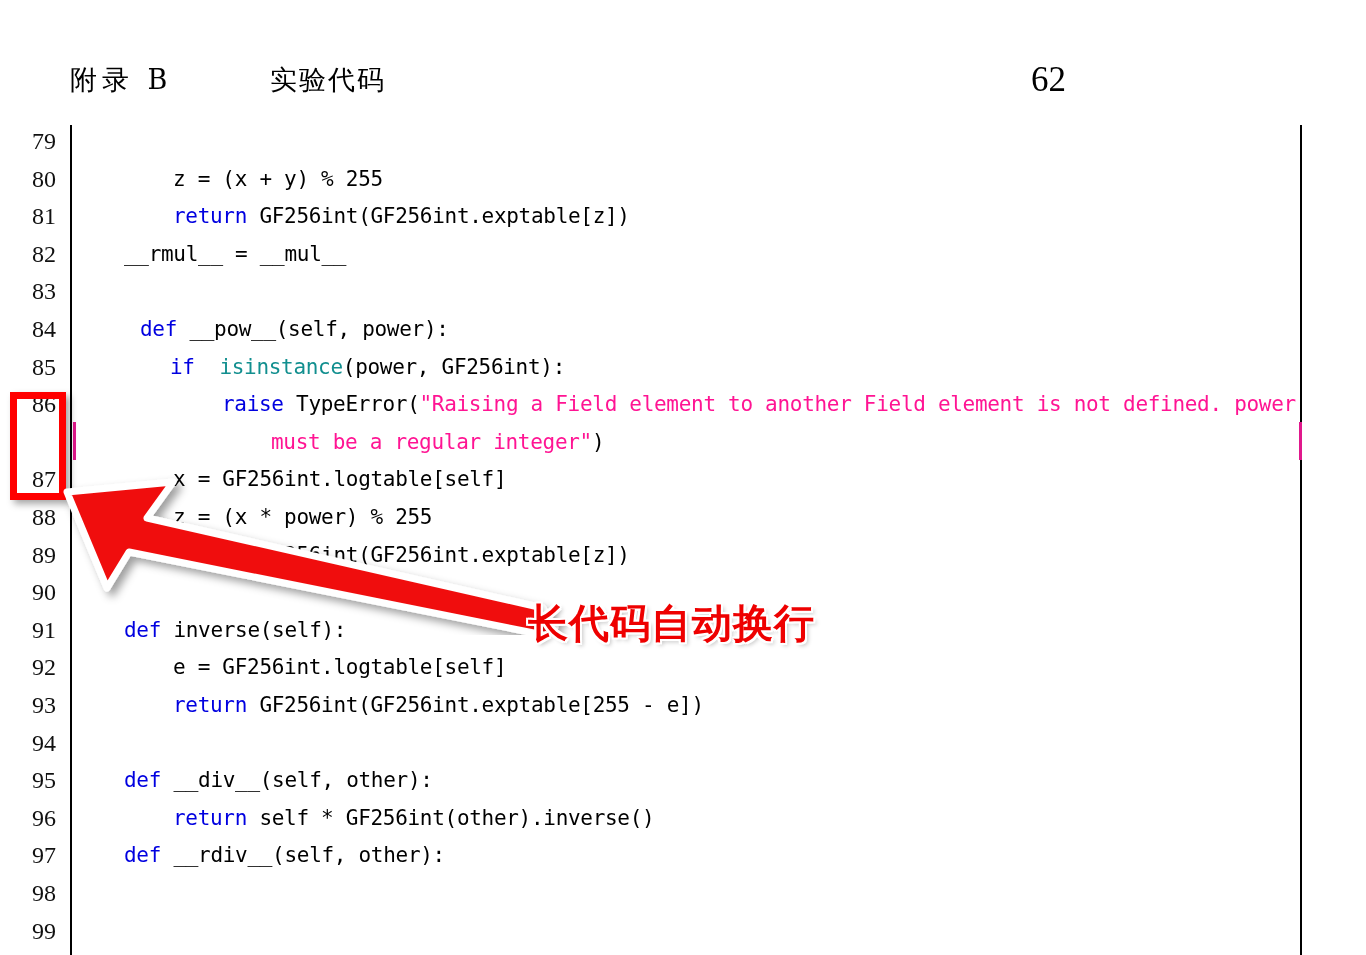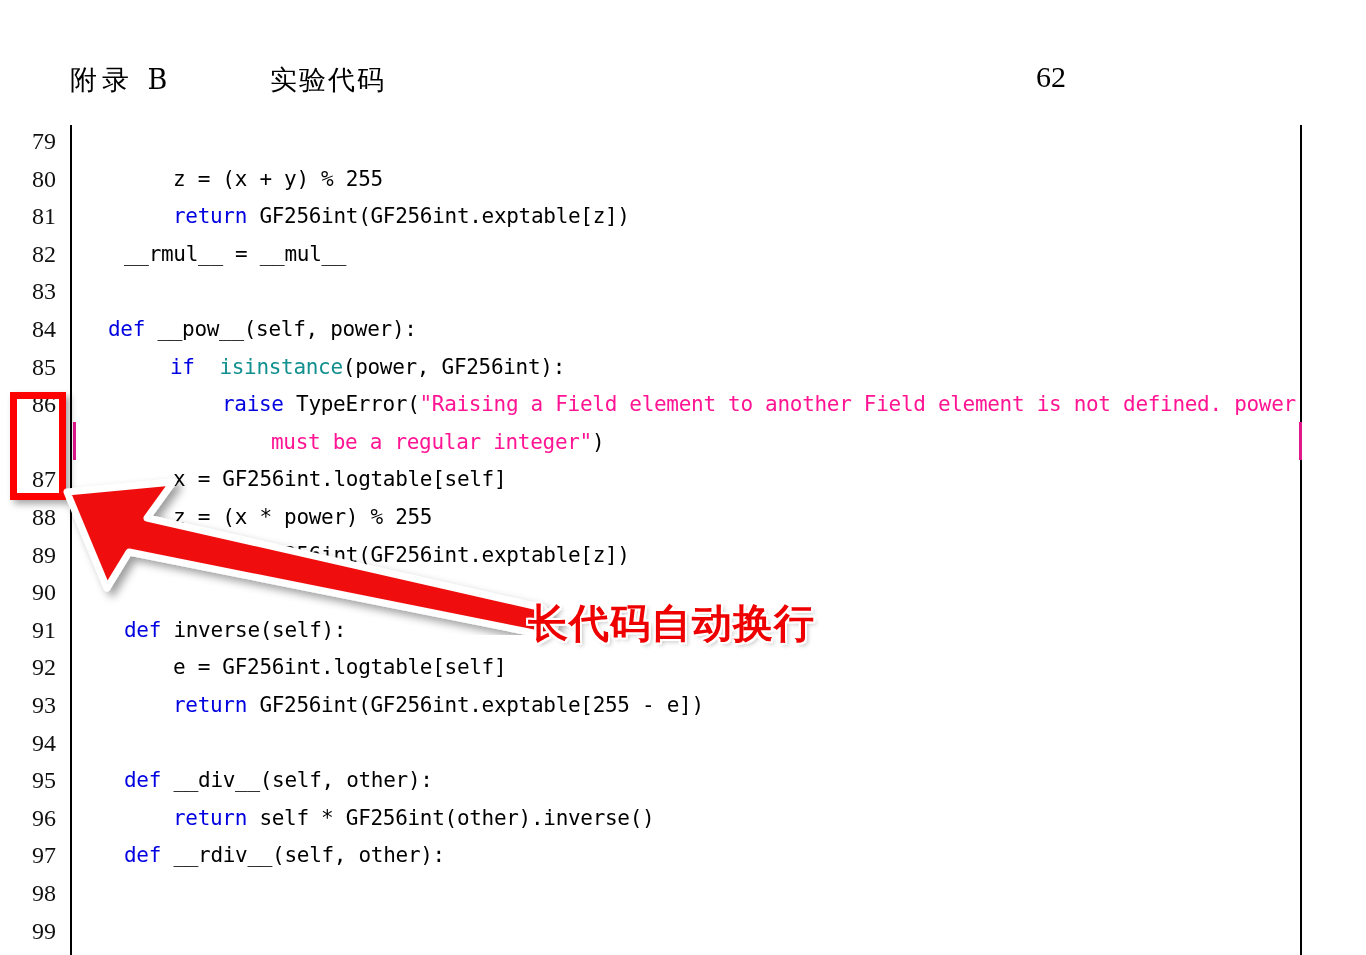--- a/index.html
+++ b/index.html
@@ -39,21 +39,21 @@
     font-family: "DejaVu Serif", "Liberation Serif", serif;
     font-size: 27px;
     letter-spacing: 2px;
     color: #000;
     white-space: nowrap;
   }
   #header-pagenum {
     position: absolute;
     right: 62px; top: 22px;
     font-family: "Liberation Serif", serif;
-    font-size: 30px;
+    font-size: 35px;
     color: #000;
   }
 
   
   #listing {
     position: absolute;
     left: 0;
     top: 125px;
     width: 1294px;
     height: 830px;
@@ -191,21 +191,21 @@
       <div class="code-row" style="top: 112.8px;">
         <div class="lineno">82</div>
         <div class="codetext" style="left: 124px;"><span class="">__rmul__ = __mul__</span></div>
       </div>
       <div class="code-row" style="top: 150.4px;">
         <div class="lineno">83</div>
         <div class="codetext" style="left: 75px;"></div>
       </div>
       <div class="code-row" style="top: 188px; padding-left: 7px;">
         <div class="lineno">84</div>
-        <div class="codetext" style="left: 108px;"><span class="kw">def </span><span class="">__pow__(self, power):</span></div>
+        <div class="codetext" style="left: 140px;"><span class="kw">def </span><span class="">__pow__(self, power):</span></div>
       </div>
       <div class="code-row" style="top: 225.6px;">
         <div class="lineno">85</div>
         <div class="codetext" style="left: 170px;"><span class="kw">if  </span><span class="bif">isinstance</span><span class="">(power, GF256int):</span></div>
       </div>
       <div class="code-row" style="top: 263.2px;">
         <div class="lineno">86</div>
         <div class="codetext" style="left: 222px;"><span class="kw">raise </span><span class="">TypeError(</span><span class="str">"Raising a Field element to another Field element is not defined. power</span></div>
       </div>
       <div class="wrap-cont" style="top: 300.8px; left: 271px;"><span class="str">must be a regular integer"</span><span class="">)</span></div>

